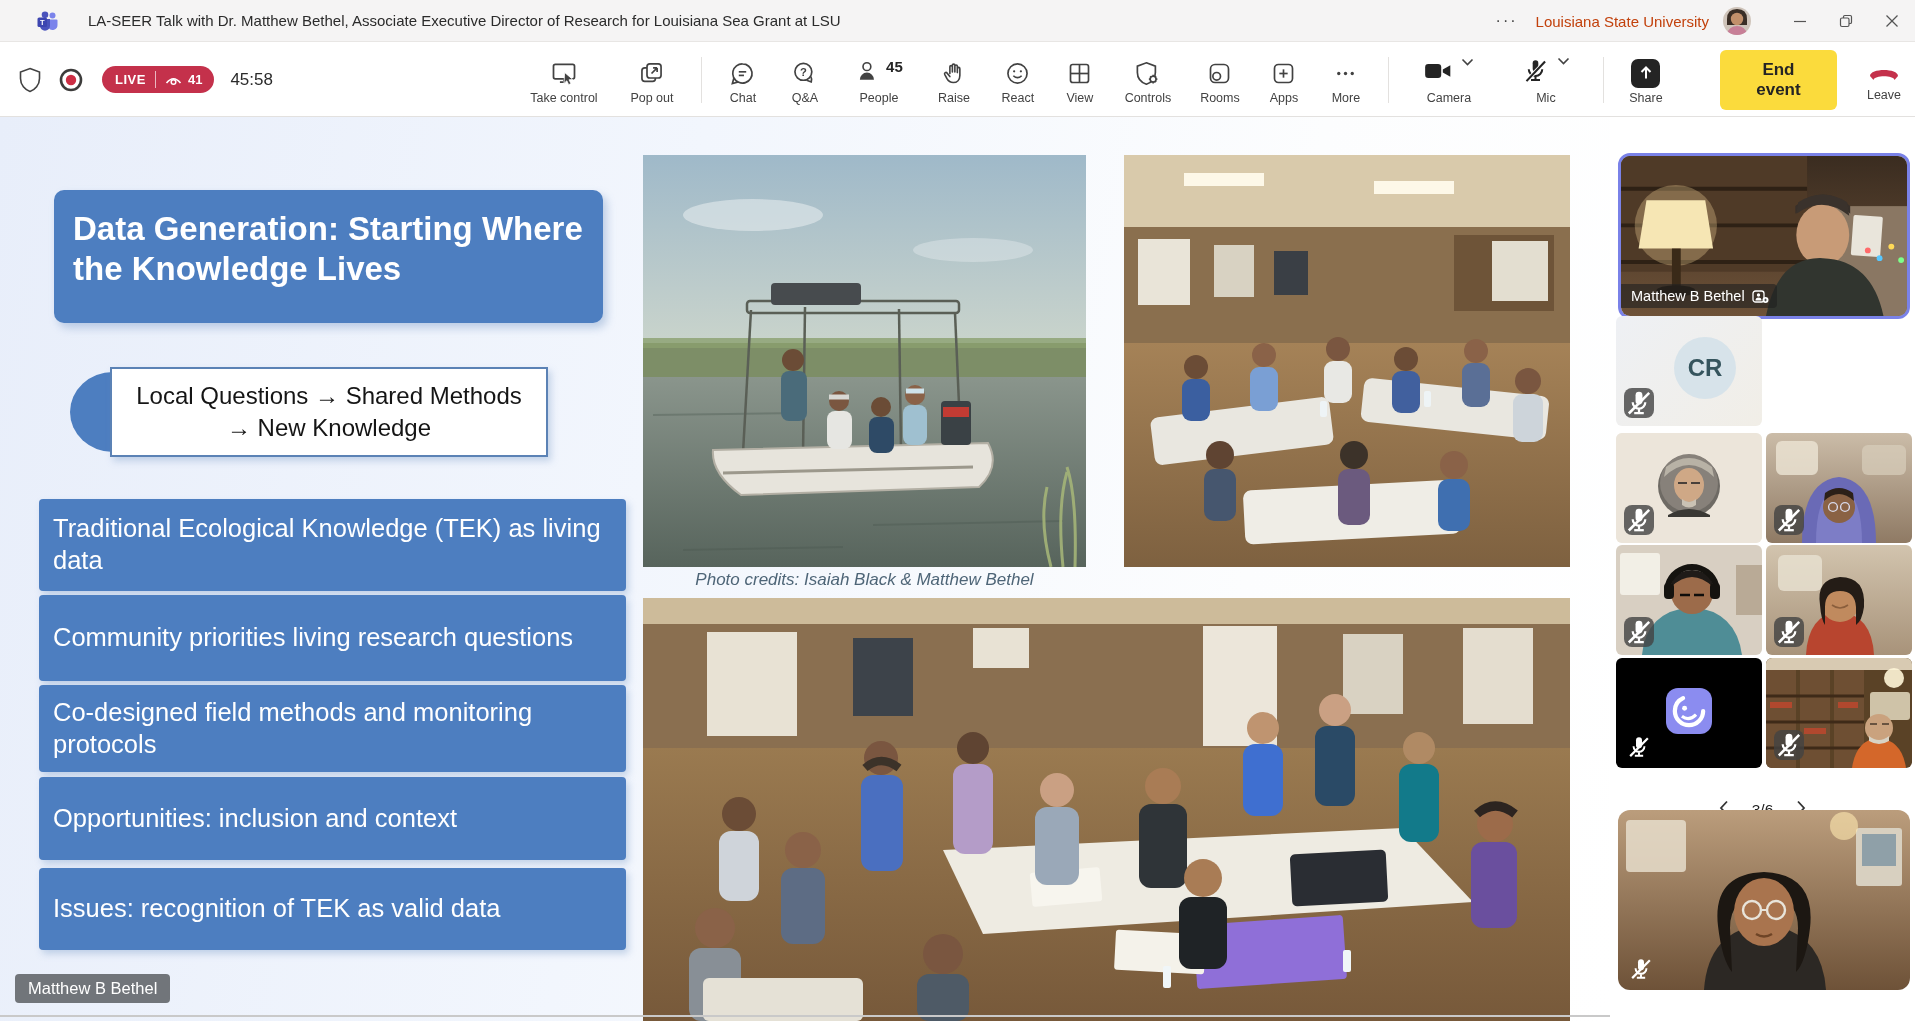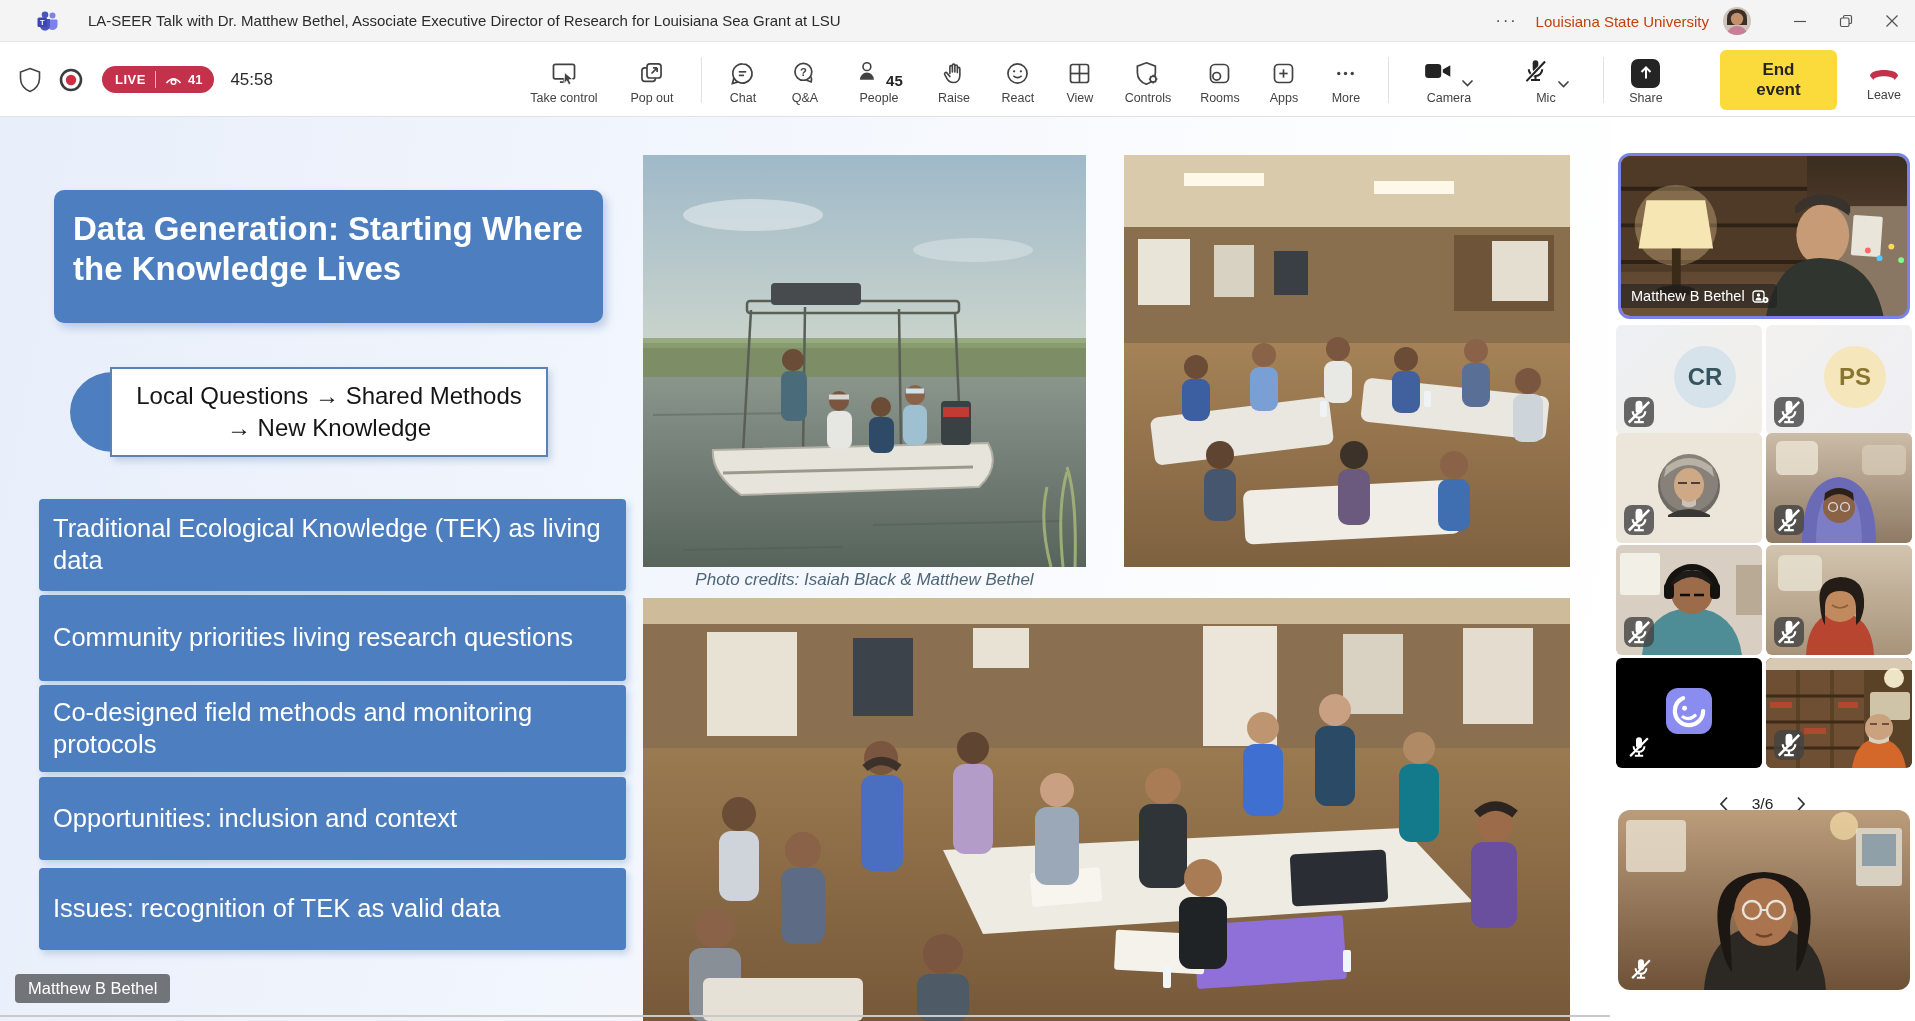--- a/index.html
+++ b/index.html
@@ -35,21 +35,21 @@
 
   .tool-center { display:flex; align-items:center; margin-left:242px; height:100%; }
   .titem { display:flex; flex-direction:column; align-items:center; justify-content:center;
            height:100%; cursor:pointer; padding-top:4px; }
   .ticon { height:30px; display:flex; align-items:center; justify-content:center; position:relative; }
   .ticon svg { stroke:#424242; fill:none; stroke-width:1.5; }
   .tlabel { font-size:12.5px; color:#424242; margin-top:3px; white-space:nowrap; }
   .tdiv { width:1px; height:46px; background:#e3e1df; margin:0 10px; }
   .pbadge { font-size:15px; font-weight:bold; color:#242424; margin-left:5px; }
   .chev { margin-left:8px; display:inline-flex; cursor:pointer; }
-  .iconrow { display:flex; align-items:flex-end; }
+  .iconrow { display:flex; align-items:flex-start; }
   .share-sq { width:29px; height:29px; background:#242424; border-radius:7px;
               display:flex; align-items:center; justify-content:center; }
 
   .tool-right { margin-left:auto; display:flex; align-items:center; margin-right:14px;padding-left:42px; }
   .end-event-btn { background:#fbdb3c; border:none; border-radius:6px; padding:10px 24px;
                    font-size:17px; font-weight:600; color:#242424; cursor:pointer;
                    font-family:"Liberation Sans",sans-serif; margin-right:30px; }
   .leave-item { display:flex; flex-direction:column; align-items:center; cursor:pointer; }
   .leave-item .tlabel { margin-top:1px; }
 
@@ -98,42 +98,42 @@
   .tile svg { display:block; width:100%; height:100%; }
   .speaker-tile { left:8px; top:36px; width:292px; height:166px; border-radius:12px;
                   border:3px solid #7a82e8; }
   .speaker-name { position:absolute; left:0; bottom:8px; background:rgba(32,32,32,.62); color:#fff;
                   font-size:14.5px; padding:4px 8px 4px 10px; border-radius:0 4px 4px 0;
                   display:flex; align-items:center; gap:7px; }
   .spot-ic { width:17px; height:15px; }
 
   .gt { width:146px; height:110px; }
   .gc1 { left:6px; } .gc2 { left:156px; }
-  .gr1 { top:208px;padding-left:32px; } .gr2 { top:316px; } .gr3 { top:428px; } .gr4 { top:541px; }
+  .gr1 { top:199px;padding-left:32px; } .gr2 { top:316px; } .gr3 { top:428px; } .gr4 { top:541px; }
 
   .initials-tile { display:flex; align-items:center; justify-content:center; }
   .init-cr { background:linear-gradient(135deg,#eef0f4,#f1eee7); }
   .init-ps { background:linear-gradient(135deg,#f2f1ee,#efeef4); }
   .init-circle { width:62px; height:62px; border-radius:50%; display:flex; align-items:center;
                  justify-content:center; font-size:24px; font-weight:bold; margin-top:-6px; }
   .circ-cr { background:#d7e3ea; color:#35545d; }
   .circ-ps { background:#f5e7bb; color:#8a7530; }
 
   .mic-badge { position:absolute; left:8px; bottom:8px; width:30px; height:30px; border-radius:8px;
                background:rgba(66,66,66,.80); display:flex; align-items:center; justify-content:center; }
   .mic-badge svg { width:19px; height:19px; }
   .mic-bare { position:absolute; left:10px; bottom:8px; width:26px; height:26px; }
   .mic-bare svg { width:100%; height:100%; }
 
   .black-tile { background:#000; display:flex; align-items:center; justify-content:center; }
   .avatar-mode { width:46px; height:46px; border-radius:12px; background:#8b8cf0;
                  display:flex; align-items:center; justify-content:center; margin-top:-4px; }
 
   .pager { position:absolute; top:672px; left:0; width:100%; height:30px; display:flex;
-           align-items:center; justify-content:center; gap:17px; }
+           align-items:flex-end; justify-content:center; gap:17px; }
   .pg-btn { width:22px; height:22px; display:flex; align-items:center; justify-content:center; cursor:pointer; }
   .pg-btn svg { stroke:#333; fill:none; stroke-width:1.8; }
   .pg-text { font-size:15.5px; color:#222; }
 
   .self-tile { left:8px; top:693px; width:292px; height:180px; border-radius:12px; }
 </style>
 </head>
 <body>
 
 <div id="app">
@@ -693,34 +693,20 @@
               <svg viewBox="0 0 20 20" style="width: 100%; height: 100%;">
                 <rect x="7.7" y="2.5" width="4.6" height="8.5" rx="2.3" fill="#fff"></rect>
                 <path d="M5.8 9.5 a4.2 4.2 0 0 0 8.4 0" fill="none" stroke="#fff" stroke-width="1.5"></path>
                 <line x1="10" y1="14" x2="10" y2="16.2" stroke="#fff" stroke-width="1.5"></line>
                 <line x1="6.8" y1="16.8" x2="13.2" y2="16.8" stroke="#fff" stroke-width="1.5"></line>
                 <line x1="3.2" y1="17" x2="16.8" y2="3.2" stroke="#fff" stroke-width="1.7"></line>
               </svg>
             </span>
           </div>
       </div>
-      <div class="tile gt gc2 gr1 initials-tile init-ps">
-        <div class="init-circle circ-ps">PS</div>
-        <div class="mic-badge">
-            <span style="display: block; width: 100%; height: 100%;">
-              <svg viewBox="0 0 20 20" style="width: 100%; height: 100%;">
-                <rect x="7.7" y="2.5" width="4.6" height="8.5" rx="2.3" fill="#fff"></rect>
-                <path d="M5.8 9.5 a4.2 4.2 0 0 0 8.4 0" fill="none" stroke="#fff" stroke-width="1.5"></path>
-                <line x1="10" y1="14" x2="10" y2="16.2" stroke="#fff" stroke-width="1.5"></line>
-                <line x1="6.8" y1="16.8" x2="13.2" y2="16.8" stroke="#fff" stroke-width="1.5"></line>
-                <line x1="3.2" y1="17" x2="16.8" y2="3.2" stroke="#fff" stroke-width="1.7"></line>
-              </svg>
-            </span>
-          </div>
-      </div>
 
       <div class="tile gt gc1 gr2">
         <svg viewBox="0 0 146 110" preserveAspectRatio="none">
           <rect width="146" height="110" fill="#f0ebe2"></rect>
           <rect width="146" height="110" fill="#e8e0d2" opacity=".5"></rect>
           <circle cx="73" cy="53" r="31" fill="#6e6a64"></circle>
           <circle cx="73" cy="50" r="29" fill="#87817a"></circle>
           <path d="M48 44 q25 -24 50 0 l-2 -10 q-23 -18 -46 0 Z" fill="#b8b2a6"></path>
           <ellipse cx="73" cy="52" rx="15" ry="17" fill="#cfa886"></ellipse>
           <path d="M62 50 h9 m4 0 h9" stroke="#49403a" stroke-width="2" fill="none"></path>

